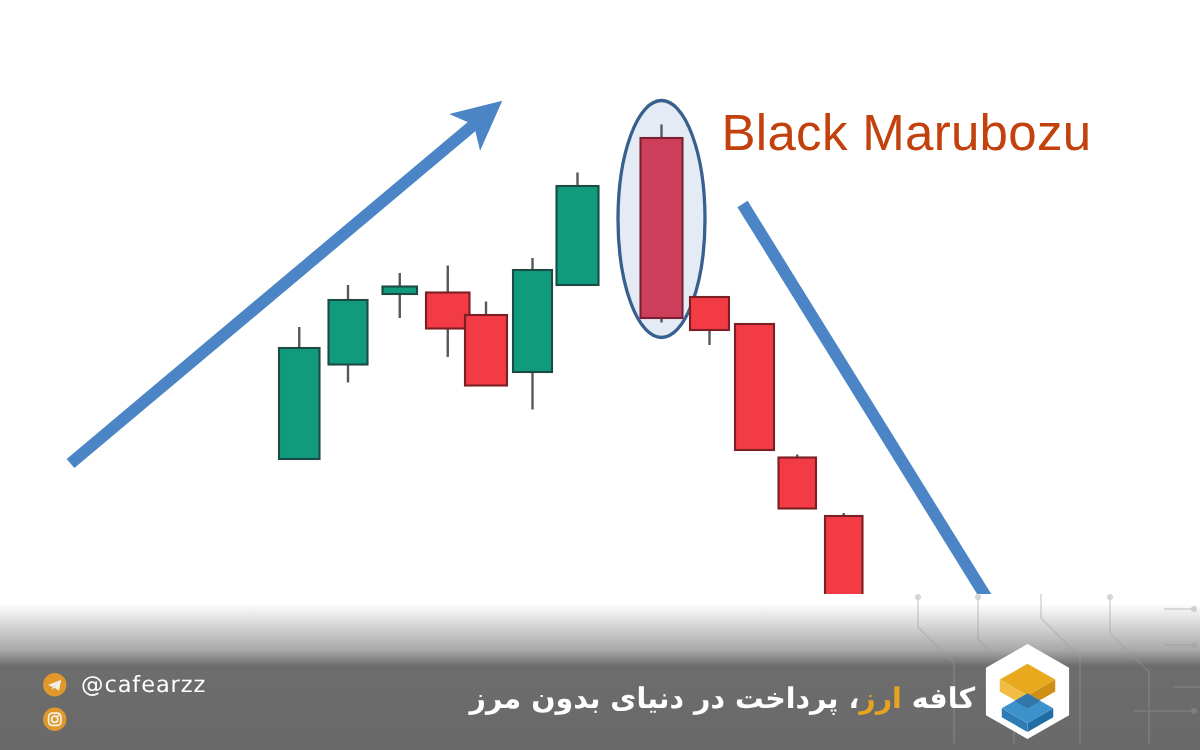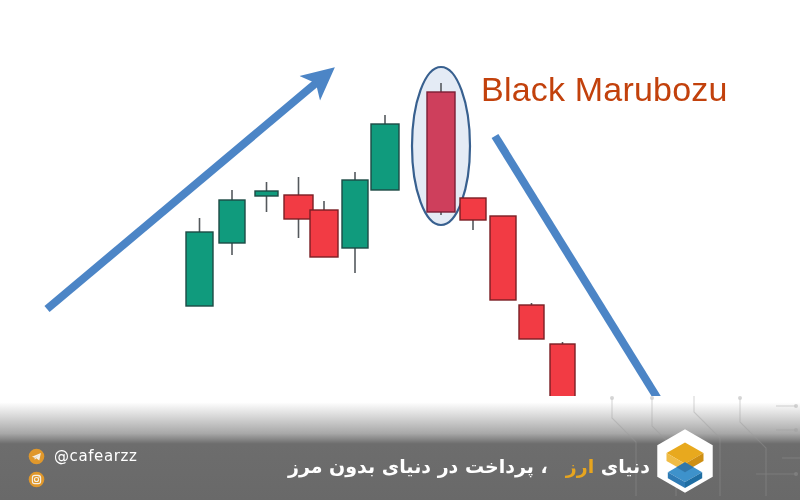--- a/index.html
+++ b/index.html
@@ -103,21 +103,21 @@
     top: 455px;
     direction: rtl;
     unicode-bidi: isolate;
     font-size: 19px;
     font-weight: bold;
     color: #ffffff;
     white-space: nowrap;
     font-family: "DejaVu Sans", "Liberation Sans", sans-serif;
     text-align: right;
   }
-  #tagline .accent { color: #E7A51F; margin-left: 18px; }
+  #tagline .accent { color: #E7A51F; }
 
   
   #brand-logo {
     position: absolute;
     right: 82px;
     top: 428px;
     width: 66px;
     height: 66px;
   }
 </style>
@@ -243,21 +243,21 @@
       <svg class="social-icon" viewBox="0 0 24 24">
         <circle cx="12" cy="12" r="11" fill="#E0982C"></circle>
         <rect x="6.2" y="6.2" width="11.6" height="11.6" rx="3.4" fill="none" stroke="#f5f0e6" stroke-width="1.6"></rect>
         <circle cx="12" cy="12" r="2.9" fill="none" stroke="#f5f0e6" stroke-width="1.6"></circle>
         <circle cx="15.6" cy="8.5" r="1.0" fill="#f5f0e6"></circle>
       </svg>
     </div>
 
   </div>
 
-  <div id="tagline"><span>دنیای </span><span class="accent">ارز</span><span>، پرداخت در دنیای بدون مرز</span></div>
+  <div id="tagline"><span>کافه </span><span class="accent">ارز</span><span>، پرداخت در دنیای بدون مرز</span></div>
 
   <svg id="brand-logo" viewBox="0 0 100 100">
     <path d="M50 2 L92 26 L92 74 L50 98 L8 74 L8 26 Z" fill="#ffffff"></path>
 
     <path d="M50 22 L78 38 L50 54 L22 38 Z" fill="#E8A91E"></path>
     <path d="M78 38 L78 50 L50 66 L50 54 Z" fill="#CE8F14"></path>
     <path d="M22 38 L22 50 L50 66 L50 54 Z" fill="#F0BC45"></path>
 
     <path d="M50 52 L76 67 L50 82 L24 67 Z" fill="#3E92CB"></path>
     <path d="M76 67 L76 76 L50 91 L50 82 Z" fill="#1F6EA3"></path>

